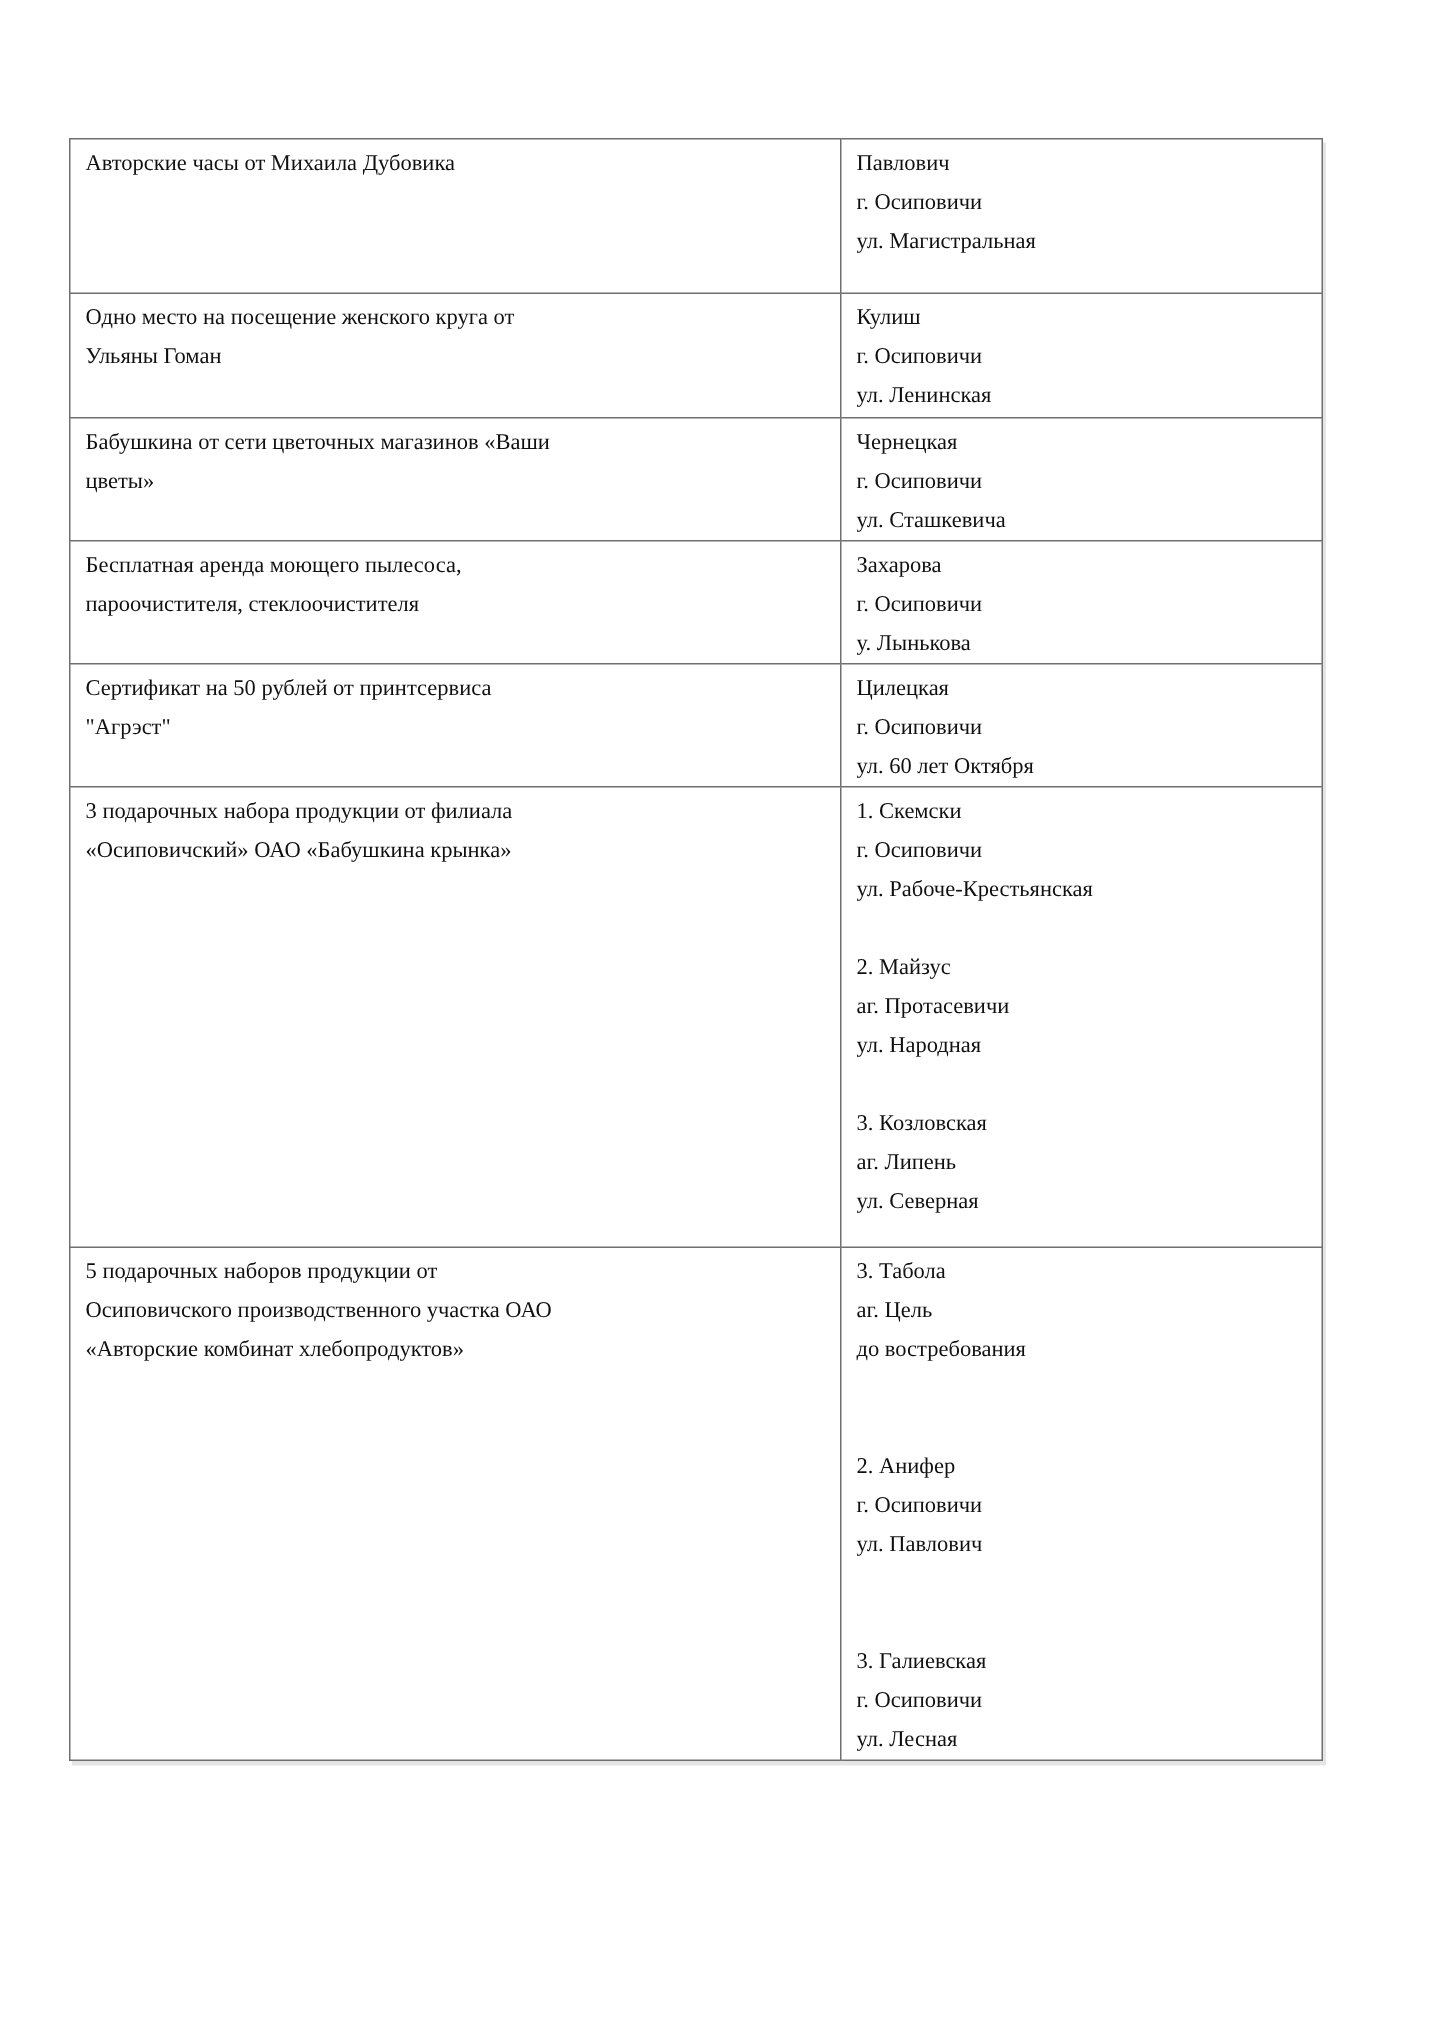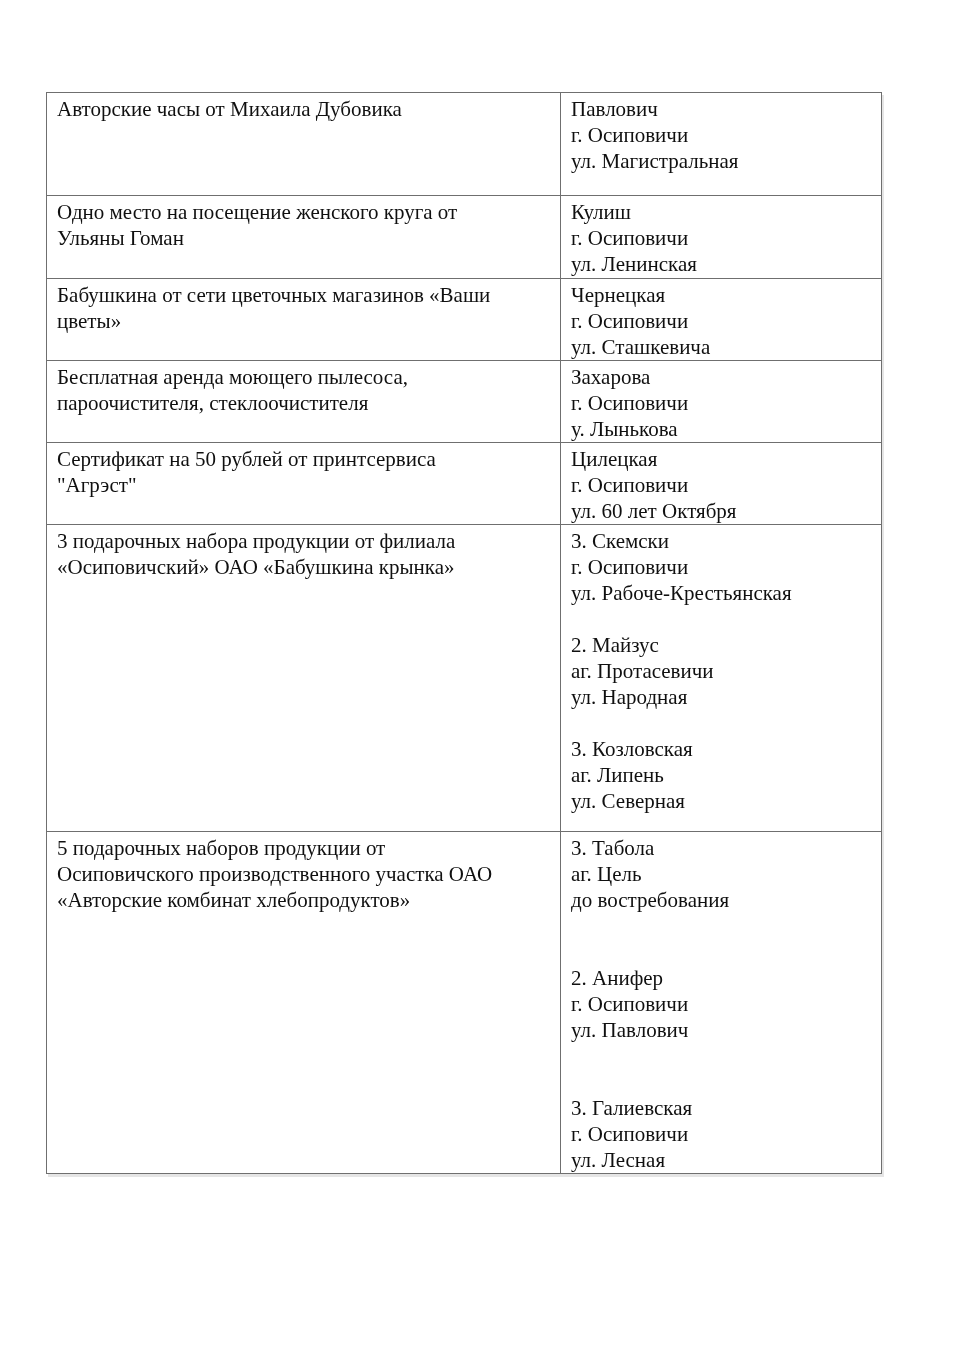--- a/index.html
+++ b/index.html
@@ -20,21 +20,21 @@
     top: 92px;
     width: 835px;
     border-collapse: collapse;
     table-layout: fixed;
     box-shadow: 2px 3px 0 rgba(0,0,0,0.10);
   }
   .doc-table td {
     border: 1px solid #6f6f6f;
     vertical-align: top;
     padding: 3px 8px 0 10px;
-    font-size: 21px;
+    font-size: 15px;
     line-height: 26px;
     overflow: hidden;
   }
   .col-prize  { width: 514px; }
   .col-winner { width: 321px; }
   .line {
     min-height: 26px;
     white-space: nowrap;
   }
   .prize-cell .line {
@@ -110,21 +110,21 @@
         <div class="line">ул. 60 лет Октября</div>
       </td>
     </tr>
 
     <tr style="height:307px">
       <td class="prize-cell">
         <div class="line">3 подарочных набора продукции от филиала</div>
         <div class="line">«Осиповичский» ОАО «Бабушкина крынка»</div>
       </td>
       <td class="winner-cell">
-        <div class="line">3. Скемски</div>
+        <div class="line">1. Скемски</div>
         <div class="line">г. Осиповичи</div>
         <div class="line">ул. Рабоче-Крестьянская</div>
         <div class="line"></div>
         <div class="line">2. Майзус</div>
         <div class="line">аг. Протасевичи</div>
         <div class="line">ул. Народная</div>
         <div class="line"></div>
         <div class="line">3. Козловская</div>
         <div class="line">аг. Липень</div>
         <div class="line">ул. Северная</div>

